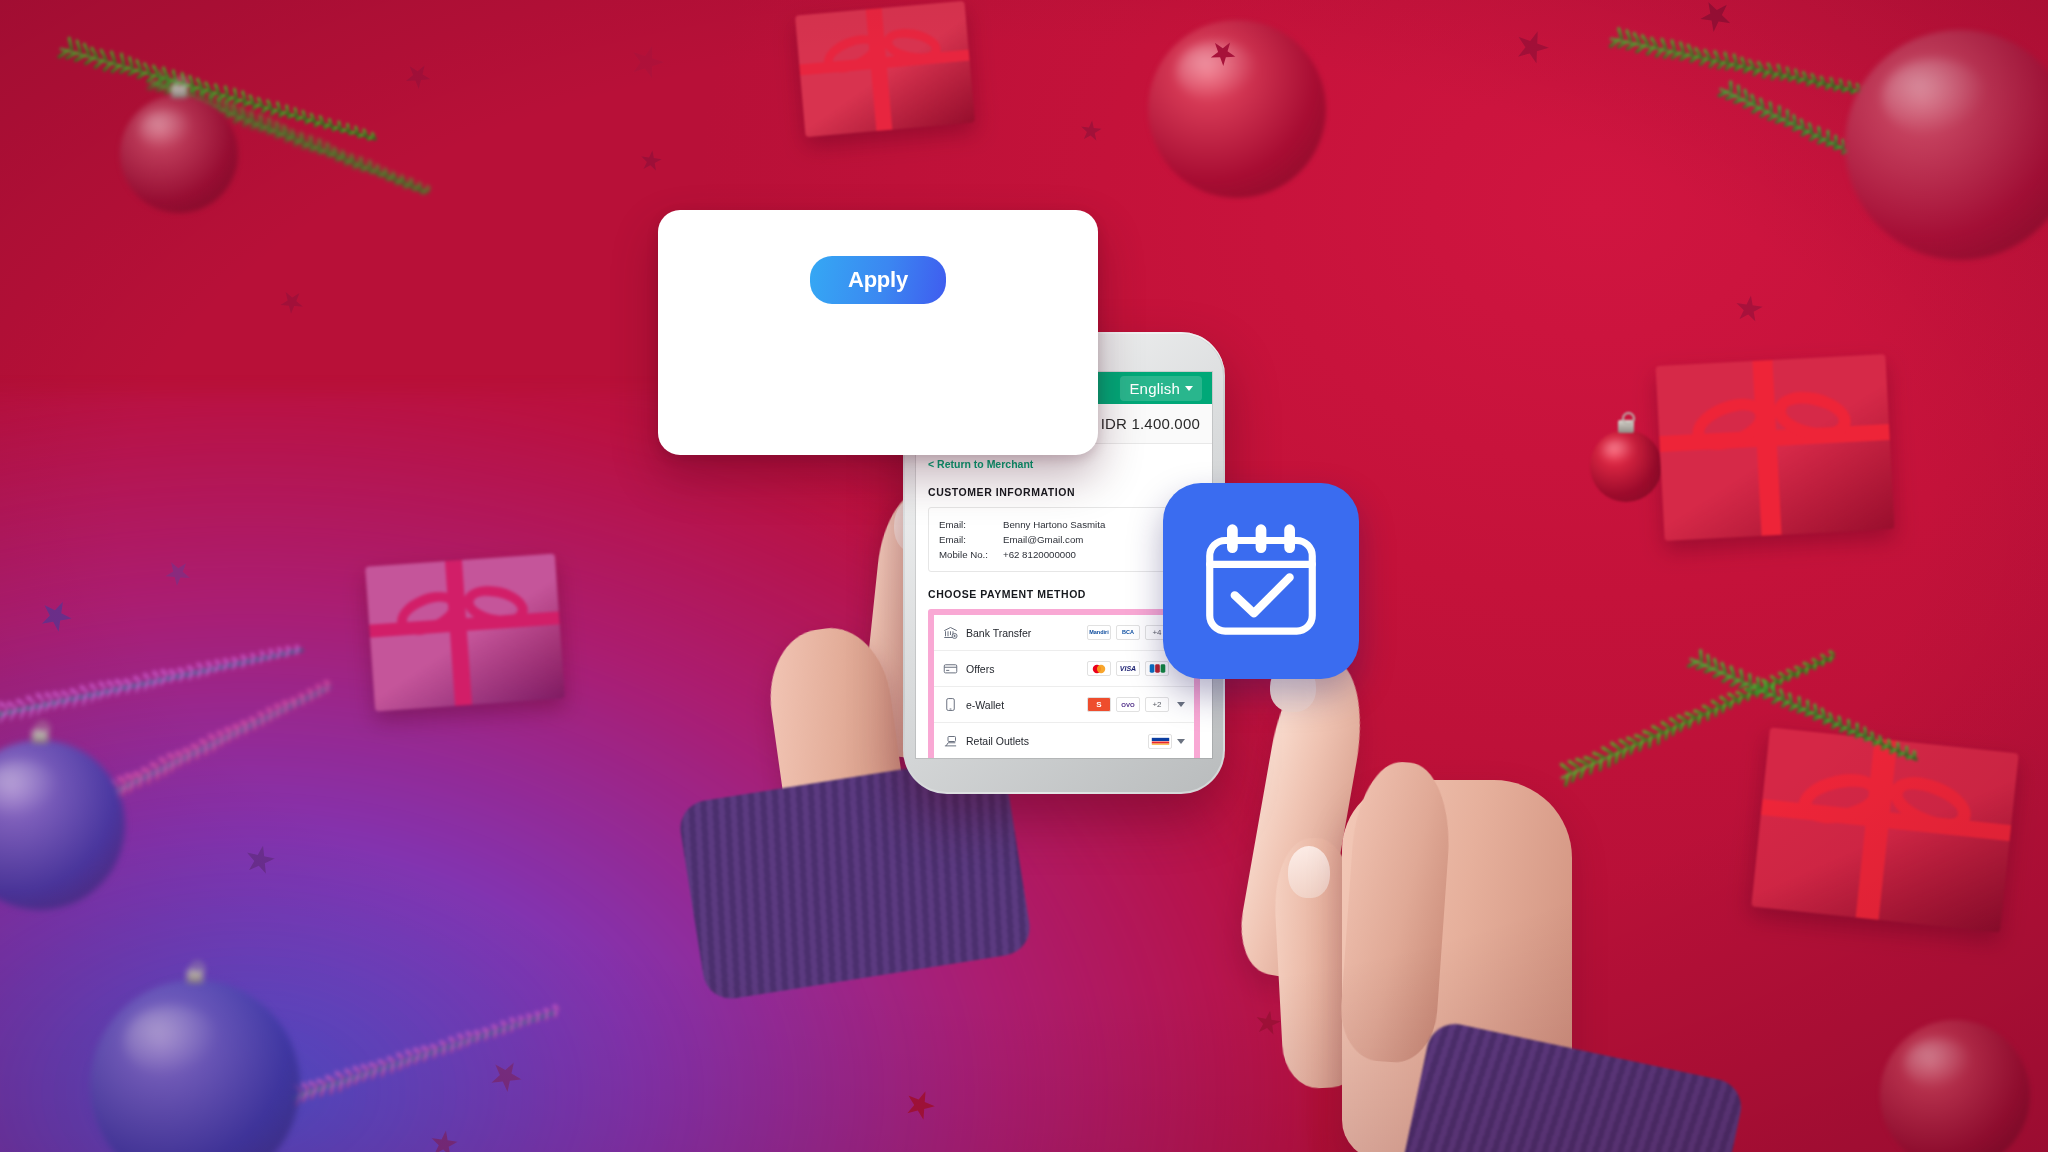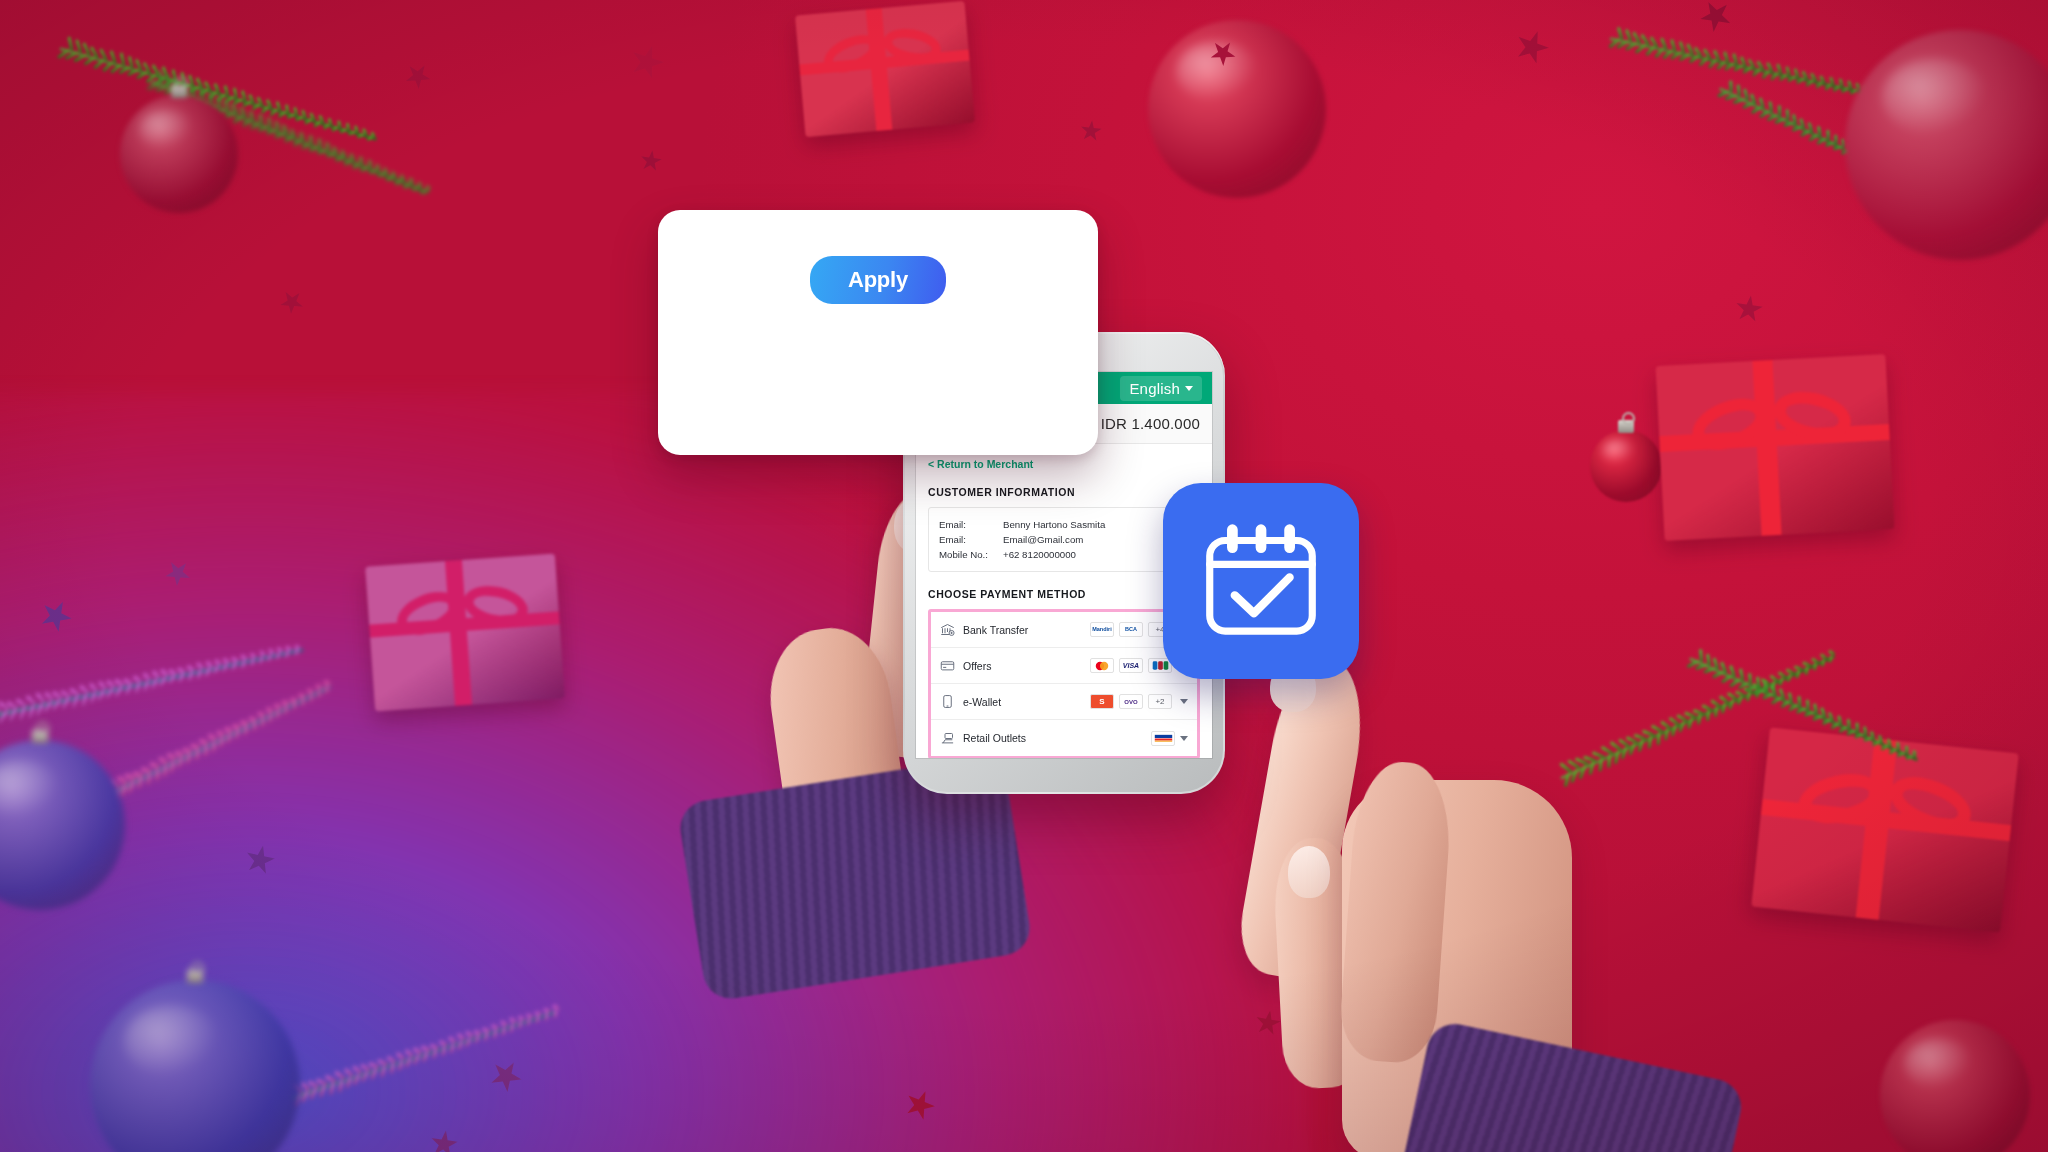--- a/index.html
+++ b/index.html
@@ -108,21 +108,21 @@
     height:40px; background:#fafafa; border-bottom:1px solid #e8e8e8;
     display:flex; align-items:center; justify-content:flex-end; padding:0 12px;
     font-size:15px; color:#2b2b2b; letter-spacing:.2px; white-space:nowrap;
   }
   .pay-body { padding:14px 12px 0 12px; }
   .return-link { color:#00a878; font-size:10.5px; font-weight:bold; margin-bottom:16px; }
   .sec-title { font-size:10.5px; font-weight:bold; color:#16181d; letter-spacing:.55px; margin-bottom:9px; }
   .cust-box { border:1px solid #e6e6e6; border-radius:3px; padding:9px 10px; margin-bottom:16px; }
   .cust-row { display:flex; font-size:9.7px; color:#2d3038; line-height:1.55; white-space:nowrap; }
   .cust-key { width:64px; flex:none; }
-  .pm-box { border:3px solid #f9a8d4; border-radius:3px; }
+  .pm-box { border:6px solid #f9a8d4; border-radius:3px; }
   .pm-row {
     display:flex; align-items:center; gap:8px;
     height:36px; padding:0 9px; border-bottom:1px solid #ededed;
   }
   .pm-row:last-child { border-bottom:none; }
   .pm-label { font-size:10.5px; color:#25282f; flex:1; white-space:nowrap; }
   .pm-logos { display:flex; align-items:center; gap:5px; }
   .logo-chip {
     width:24px; height:15px; border:1px solid #e1e1e1; border-radius:2px;
     background:#fff; display:flex; align-items:center; justify-content:center;

